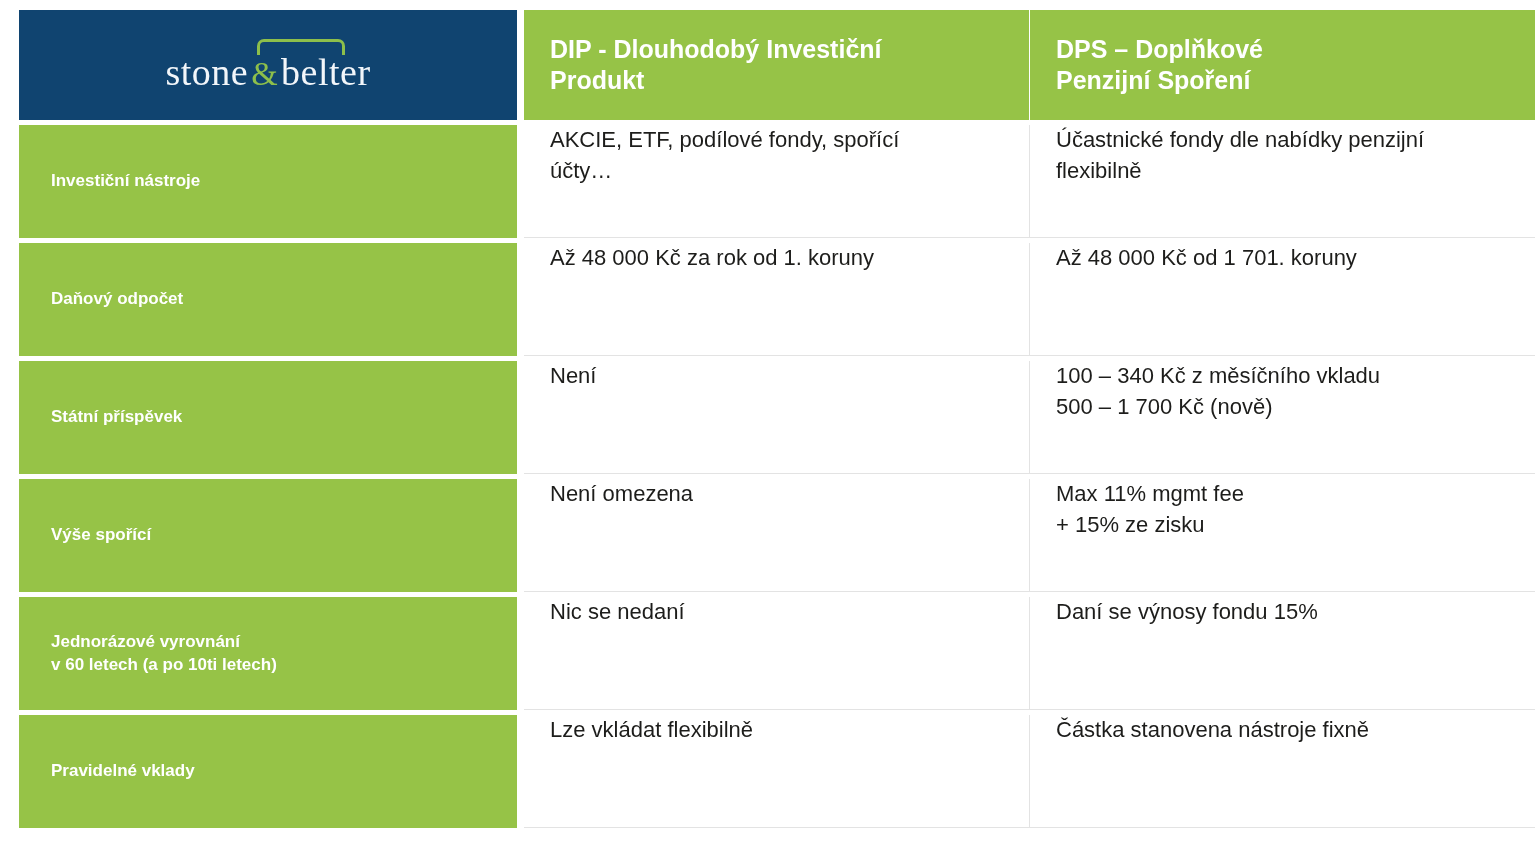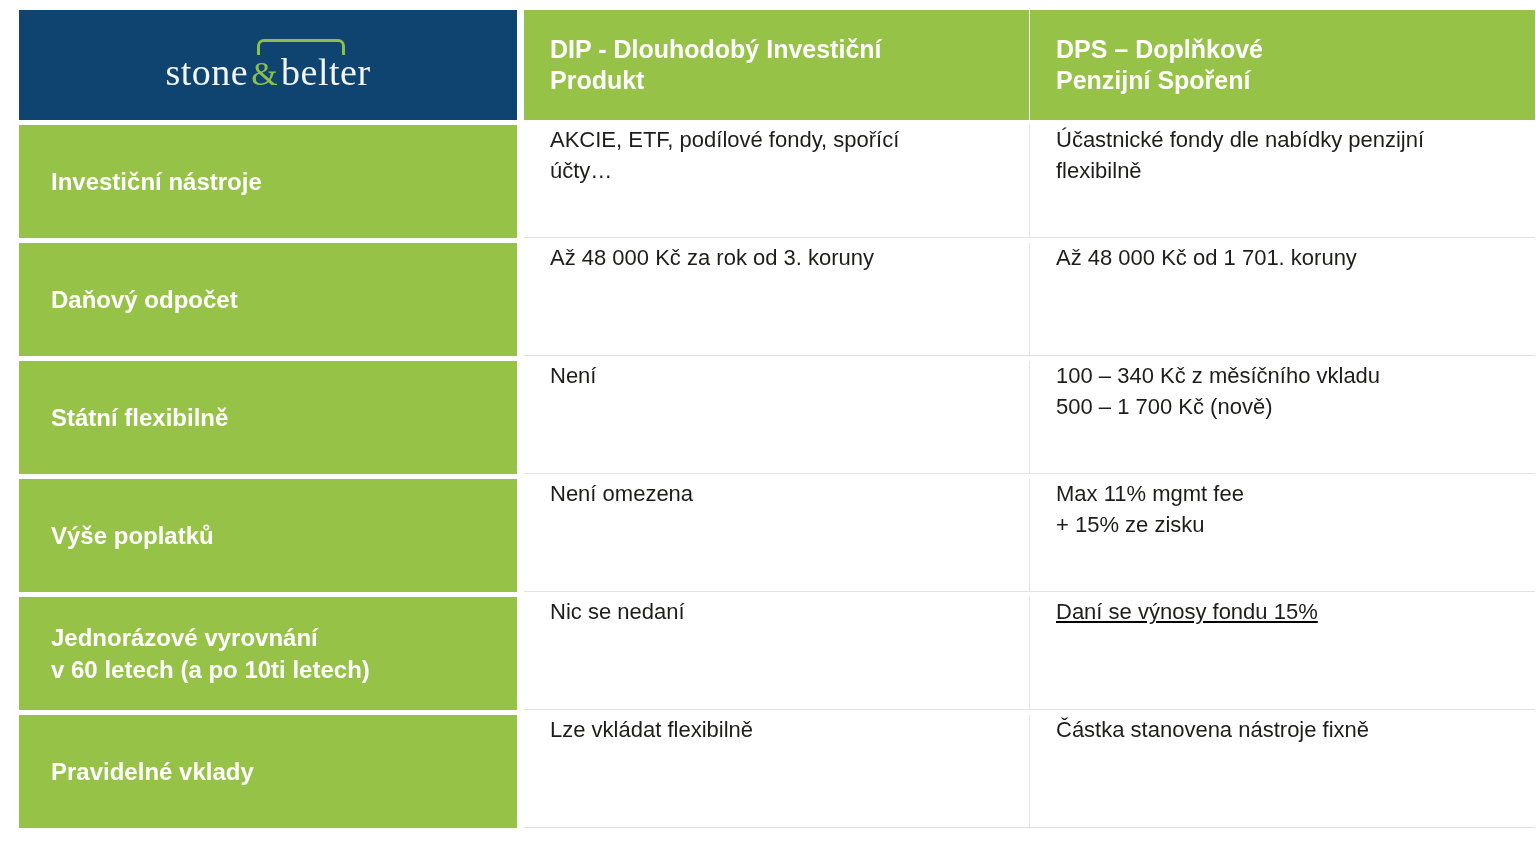--- a/index.html
+++ b/index.html
@@ -88,21 +88,21 @@
     grid-column: 1;
     background: #96c347;
     display: flex;
     align-items: center;
     padding: 0 0 0 32px;
     box-sizing: border-box;
   }
   .label-cell .label-text {
     color: #ffffff;
     font-weight: bold;
-    font-size: 24px;
+    font-size: 17px;
     line-height: 1.3;
     white-space: pre-line;
   }
 
   
   .value-cell {
     background: #ffffff;
     display: flex;
     align-items: flex-start;
     padding: 0 26px;
@@ -168,46 +168,46 @@
 flexibilně</span>
   </div>
 
   <div class="spacer-row" style="grid-column:1/6; grid-row:4;"></div>
 
   <div class="label-cell" style="grid-row:5;">
     <span class="label-text">Daňový odpočet</span>
   </div>
   <div class="gap" style="grid-column:2; grid-row:5;"></div>
   <div class="value-cell col-dip" style="grid-row:5;">
-    <span class="value-text">Až 48 000 Kč za rok od 3. koruny</span>
+    <span class="value-text">Až 48 000 Kč za rok od 1. koruny</span>
   </div>
   <div class="divider-line" style="grid-row:5;"></div>
   <div class="value-cell col-dps" style="grid-row:5;">
     <span class="value-text">Až 48 000 Kč od 1 701. koruny</span>
   </div>
 
   <div class="spacer-row" style="grid-column:1/6; grid-row:6;"></div>
 
   <div class="label-cell" style="grid-row:7;">
-    <span class="label-text">Státní flexibilně</span>
+    <span class="label-text">Státní příspěvek</span>
   </div>
   <div class="gap" style="grid-column:2; grid-row:7;"></div>
   <div class="value-cell col-dip" style="grid-row:7;">
     <span class="value-text">Není</span>
   </div>
   <div class="divider-line" style="grid-row:7;"></div>
   <div class="value-cell col-dps" style="grid-row:7;">
     <span class="value-text">100 – 340 Kč z měsíčního vkladu
 500 – 1 700 Kč (nově)</span>
   </div>
 
   <div class="spacer-row" style="grid-column:1/6; grid-row:8;"></div>
 
   <div class="label-cell" style="grid-row:9;">
-    <span class="label-text">Výše poplatků</span>
+    <span class="label-text">Výše spořící</span>
   </div>
   <div class="gap" style="grid-column:2; grid-row:9;"></div>
   <div class="value-cell col-dip" style="grid-row:9;">
     <span class="value-text">Není omezena</span>
   </div>
   <div class="divider-line" style="grid-row:9;"></div>
   <div class="value-cell col-dps" style="grid-row:9;">
     <span class="value-text">Max 11% mgmt fee
 + 15% ze zisku</span>
   </div>
@@ -216,21 +216,21 @@
 
   <div class="label-cell" style="grid-row:11;">
     <span class="label-text">Jednorázové vyrovnání
 v 60 letech (a po 10ti letech)</span>
   </div>
   <div class="gap" style="grid-column:2; grid-row:11;"></div>
   <div class="value-cell col-dip" style="grid-row:11;">
     <span class="value-text">Nic se nedaní</span>
   </div>
   <div class="divider-line" style="grid-row:11;"></div>
-  <div class="value-cell col-dps" style="grid-row:11;text-decoration:underline;">
+  <div class="value-cell col-dps" style="grid-row:11;">
     <span class="value-text">Daní se výnosy fondu 15%</span>
   </div>
 
   <div class="spacer-row" style="grid-column:1/6; grid-row:12;"></div>
 
   <div class="label-cell" style="grid-row:13;">
     <span class="label-text">Pravidelné vklady</span>
   </div>
   <div class="gap" style="grid-column:2; grid-row:13;"></div>
   <div class="value-cell col-dip" style="grid-row:13;">

